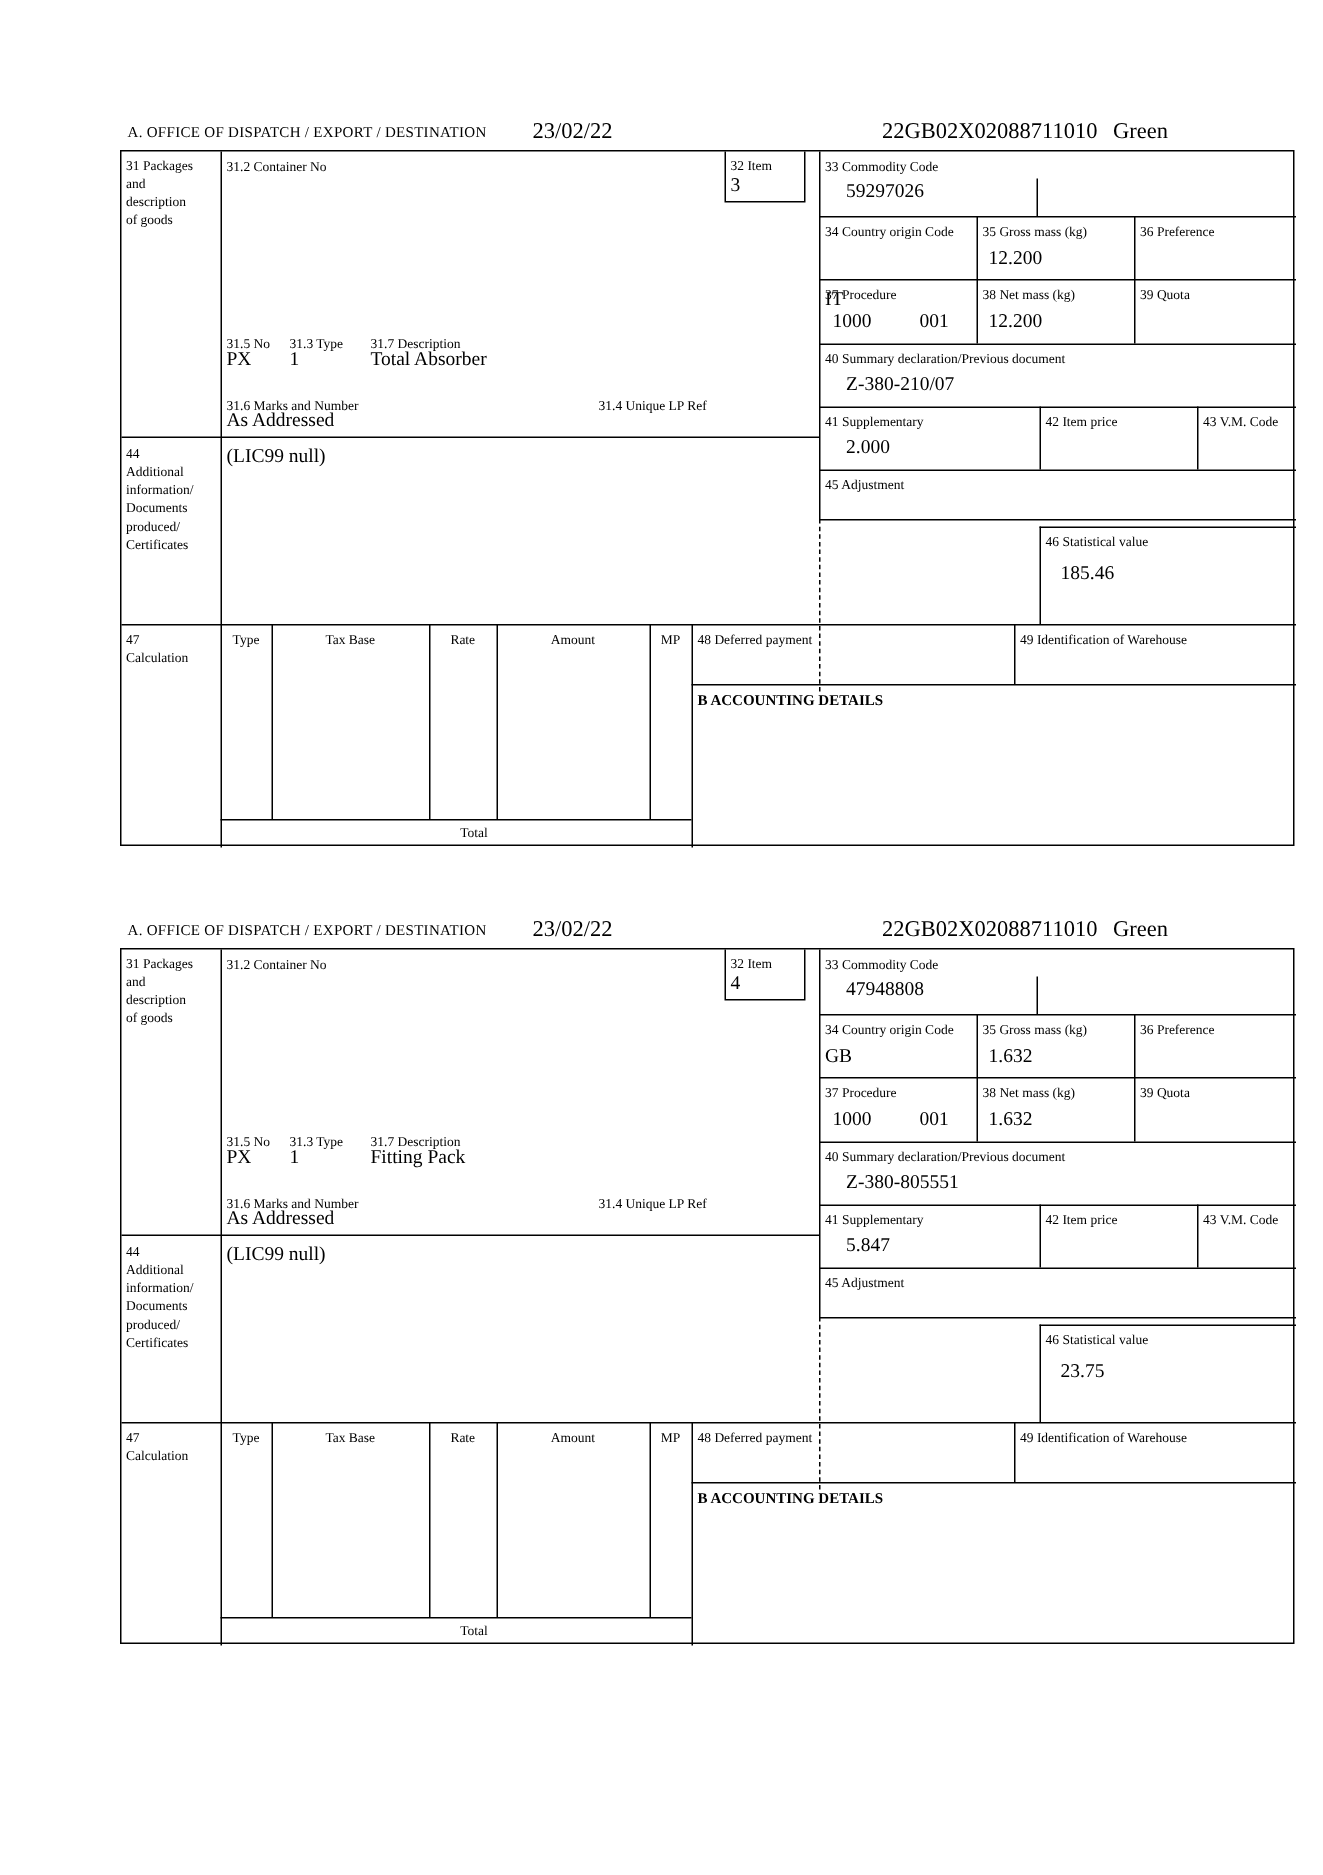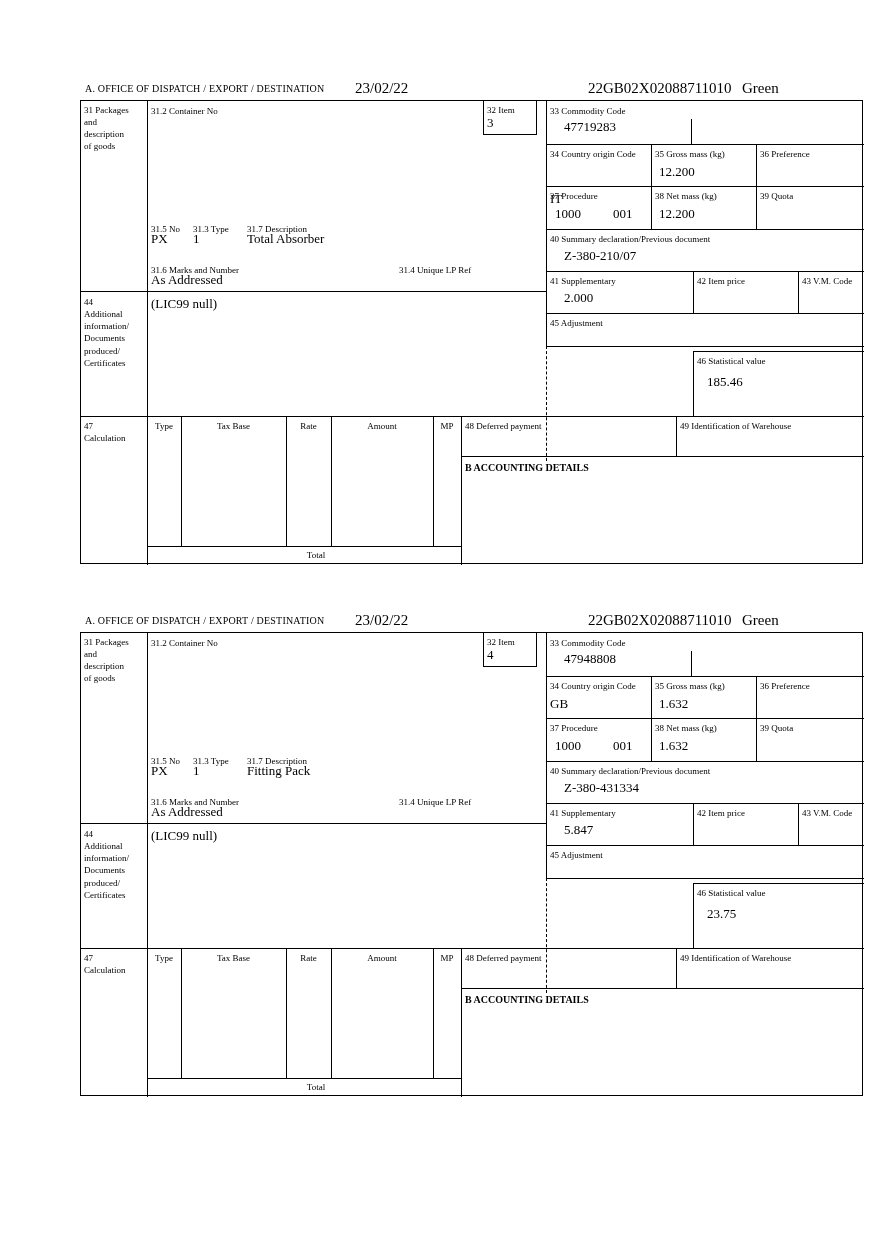--- a/index.html
+++ b/index.html
@@ -83,21 +83,21 @@
       <div class="val" style="left:70px; top:131px;">PX</div>
       <div class="val" style="left:112px; top:131px;">1</div>
       <div class="val" style="left:166px; top:131px;">Total Absorber</div>
 
       <div class="lbl" style="left:70px; top:163px;">31.6 Marks and Number</div>
       <div class="lbl" style="left:318px; top:163px;">31.4 Unique LP Ref</div>
       <div class="val" style="left:70px; top:172px;">As Addressed</div>
       <div class="val" style="left:70px; top:196px;">(LIC99 null)</div>
 
       <div class="lbl" style="left:469px; top:4px;">33 Commodity Code</div>
-      <div class="val" style="left:483px; top:19px;">47719283</div>
+      <div class="val" style="left:483px; top:19px;">59297026</div>
 
       <div class="lbl" style="left:469px; top:47px;">34 Country origin Code</div>
       <div class="lbl" style="left:574px; top:47px;">35 Gross mass (kg)</div>
       <div class="lbl" style="left:679px; top:47px;">36 Preference</div>
       <div class="val" style="left:469px; top:64px;margin-top:27px;">IT</div>
       <div class="val" style="left:578px; top:64px;">12.200</div>
 
       <div class="lbl" style="left:469px; top:89px;">37 Procedure</div>
       <div class="lbl" style="left:574px; top:89px;">38 Net mass (kg)</div>
       <div class="lbl" style="left:679px; top:89px;">39 Quota</div>
@@ -211,21 +211,21 @@
       <div class="val" style="left:578px; top:64px;">1.632</div>
 
       <div class="lbl" style="left:469px; top:89px;">37 Procedure</div>
       <div class="lbl" style="left:574px; top:89px;">38 Net mass (kg)</div>
       <div class="lbl" style="left:679px; top:89px;">39 Quota</div>
       <div class="val" style="left:474px; top:106px;">1000</div>
       <div class="val" style="left:532px; top:106px;">001</div>
       <div class="val" style="left:578px; top:106px;">1.632</div>
 
       <div class="lbl" style="left:469px; top:132px;">40 Summary declaration/Previous document</div>
-      <div class="val" style="left:483px; top:148px;">Z-380-431334</div>
+      <div class="val" style="left:483px; top:148px;">Z-380-805551</div>
 
       <div class="lbl" style="left:469px; top:174px;">41 Supplementary</div>
       <div class="lbl" style="left:616px; top:174px;">42 Item price</div>
       <div class="lbl" style="left:721px; top:174px;">43 V.M. Code</div>
       <div class="val" style="left:483px; top:190px;">5.847</div>
 
       <div class="lbl" style="left:469px; top:216px;">45 Adjustment</div>
 
       <div class="lbl" style="left:616px; top:254px;">46 Statistical value</div>
       <div class="val" style="left:626px; top:274px;">23.75</div>

